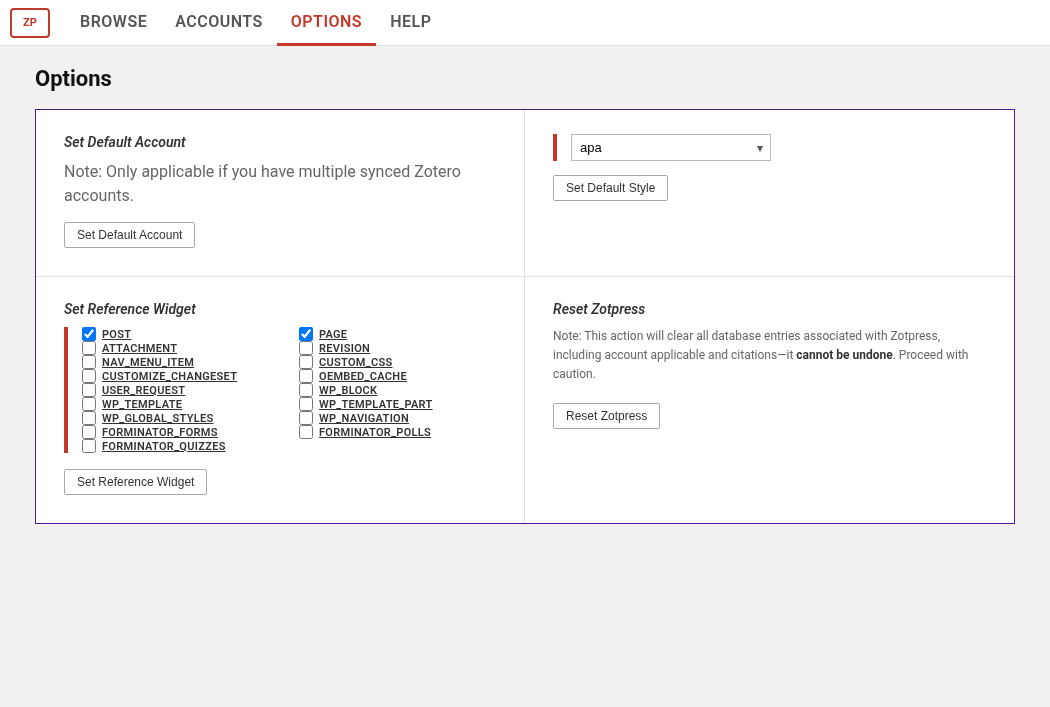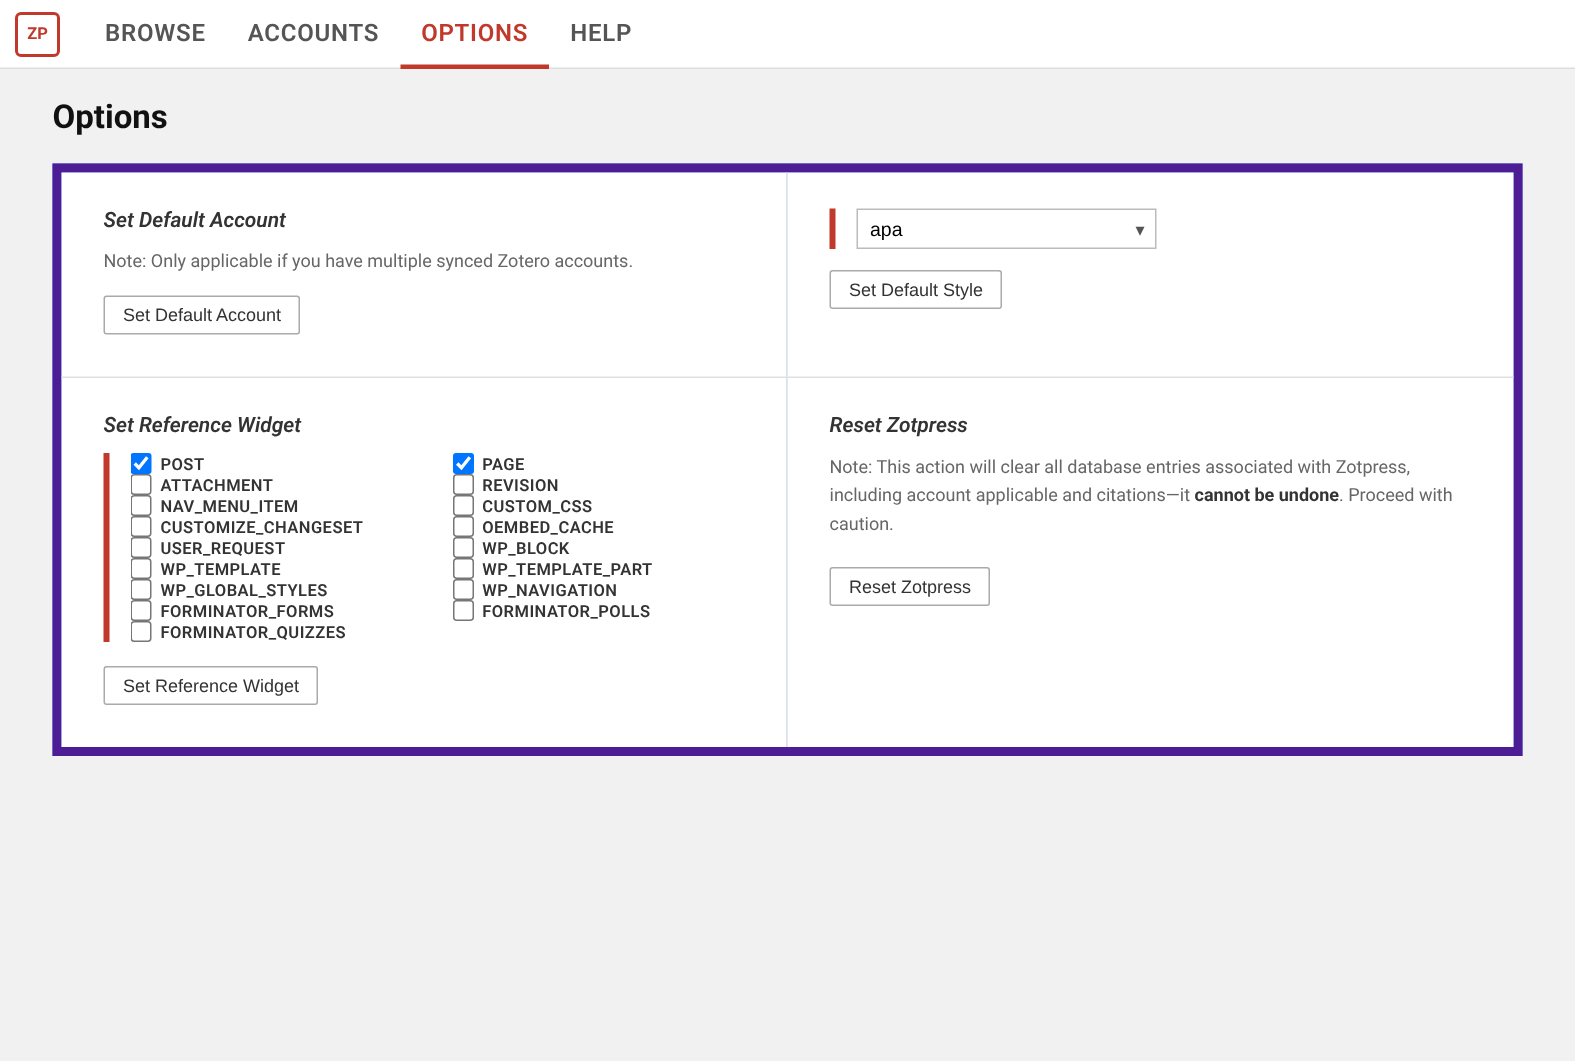--- a/index.html
+++ b/index.html
@@ -13,21 +13,21 @@
     
     .top-nav {
       background: #fff;
       border-bottom: 1px solid #ddd;
       display: flex;
       align-items: center;
       padding: 0 10px;
       height: 46px;
     }
     .nav-logo {
-      width: 30px;
+      width: 40px;
       height: 30px;
       border: 2px solid #c0392b;
       border-radius: 4px;
       display: flex;
       align-items: center;
       justify-content: center;
       font-weight: bold;
       font-size: 11px;
       color: #c0392b;
       margin-right: 16px;
@@ -68,22 +68,22 @@
       font-weight: 700;
       color: #111;
       margin-bottom: 18px;
     }
 
     
     .options-grid {
       display: grid;
       grid-template-columns: 1fr 1fr;
       gap: 0;
-      border: 6px solid #4c1d95;
-      background: #3b82f6;
+      border: 1px solid #4c1d95;
+      background: #7f1d1d;
     }
 
     .options-panel {
       background: #fff;
       padding: 24px 28px 28px 28px;
     }
 
     .options-panel-top-left {
       border-right: 1px solid #e0e0e0;
       border-bottom: 1px solid #e0e0e0;
@@ -97,21 +97,21 @@
 
     .panel-title {
       font-style: italic;
       font-size: 14px;
       font-weight: 600;
       color: #333;
       margin-bottom: 10px;
     }
 
     .panel-note {
-      font-size: 12px;
+      font-size: 16px;
       color: #666;
       margin-bottom: 14px;
       line-height: 1.5;
     }
     .panel-note a {
       color: #2271b1;
       text-decoration: underline;
     }
 
     
@@ -155,20 +155,21 @@
 
     .checkbox-item {
       display: flex;
       align-items: center;
       gap: 6px;
       font-size: 11px;
       font-weight: 600;
       letter-spacing: 0.3px;
       color: #333;
       text-transform: uppercase;
+      text-decoration: underline;
     }
 
     .checkbox-item input[type="checkbox"] {
       width: 14px;
       height: 14px;
       cursor: pointer;
       flex-shrink: 0;
     }
 
     

